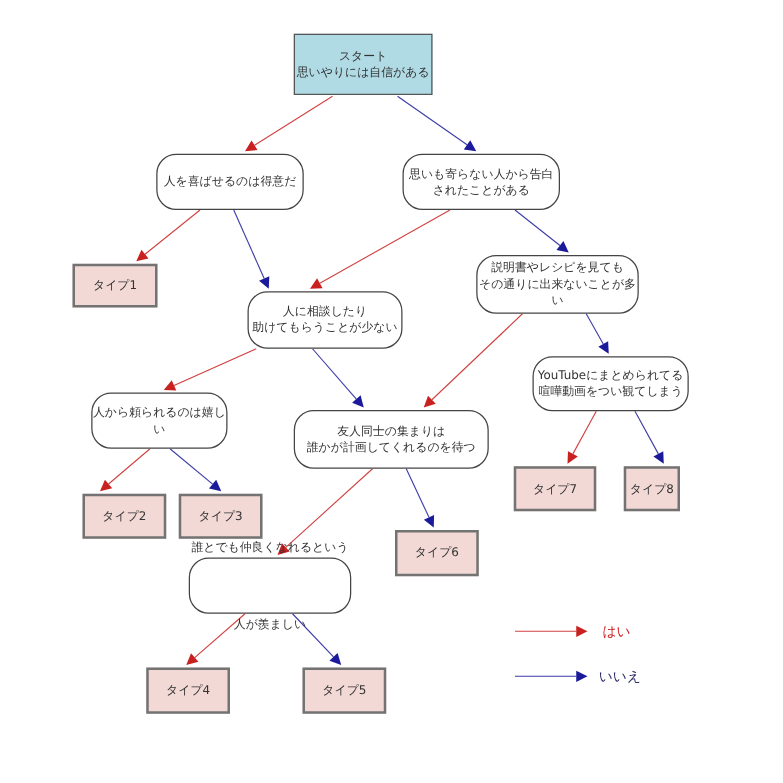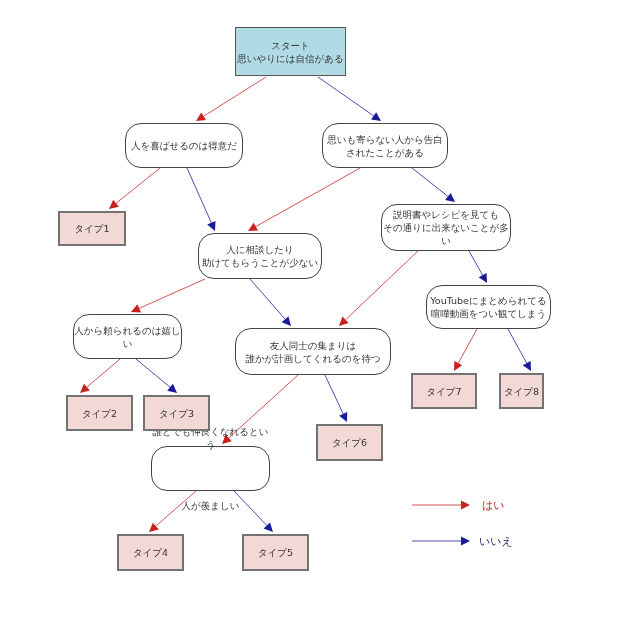--- a/index.html
+++ b/index.html
@@ -95,21 +95,21 @@
 
   <div class="node question" id="n-q6" style="left:73px; top:314px; width:109px; height:45px;">
     <div>人から頼られるのは嬉しい</div>
   </div>
 
   <div class="node question" id="n-q7" style="left:235px; top:328px; width:156px; height:47px;">
     <div>友人同士の集まりは</div>
     <div>誰かが計画してくれるのを待つ</div>
   </div>
 
-  <div class="node question" id="n-q8" style="left:151px; top:446px; width:119px; height:45px;gap:48px;">
+  <div class="node question" id="n-q8" style="left:151px; top:446px; width:130px; height:45px;gap:48px;">
     <div>誰とでも仲良くなれるという</div>
     <div>人が羨ましい</div>
   </div>
 
   <div class="node result" id="n-t1" style="left:58px; top:211px; width:68px; height:35px;">
     <div>タイプ1</div>
   </div>
   <div class="node result" id="n-t2" style="left:55px; top:395px; width:67px; height:36px;margin-left:11px;">
     <div>タイプ2</div>
   </div>

